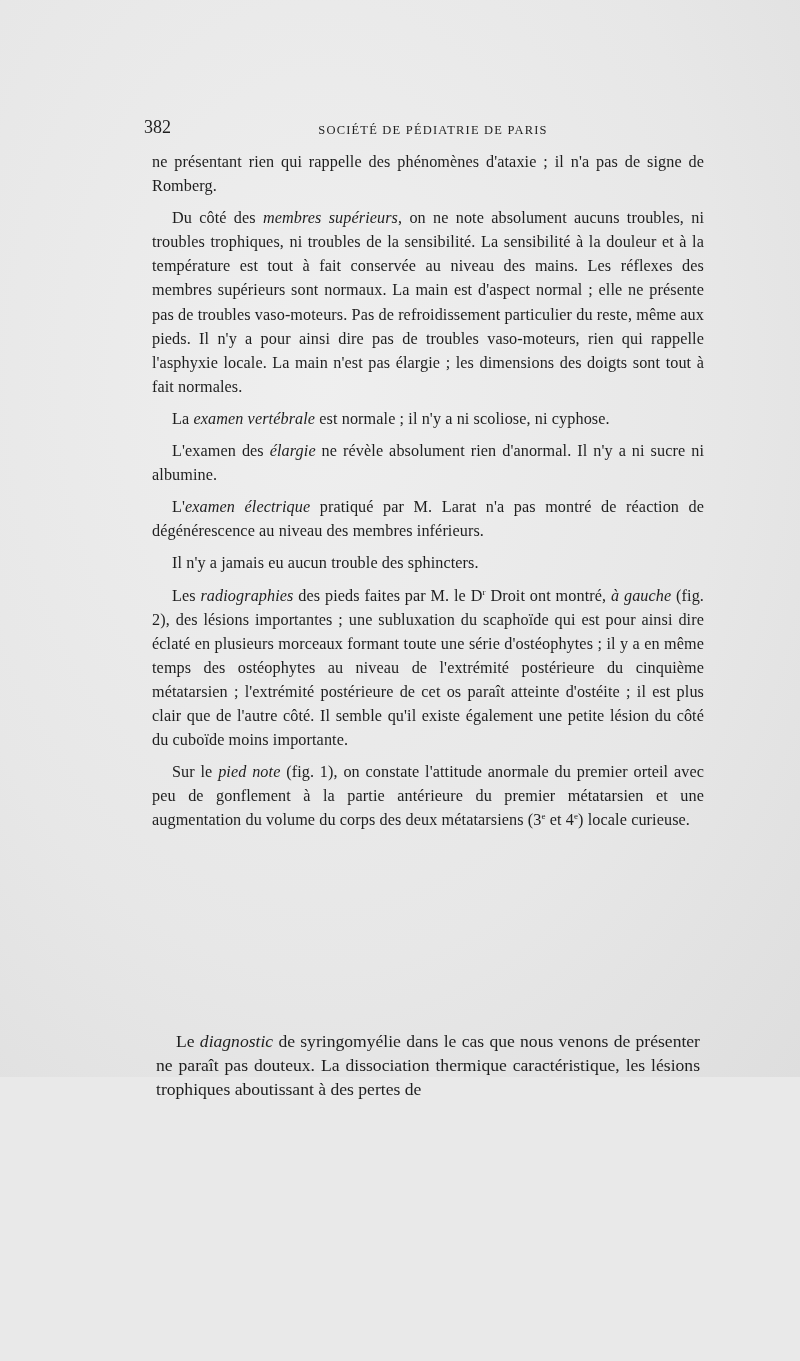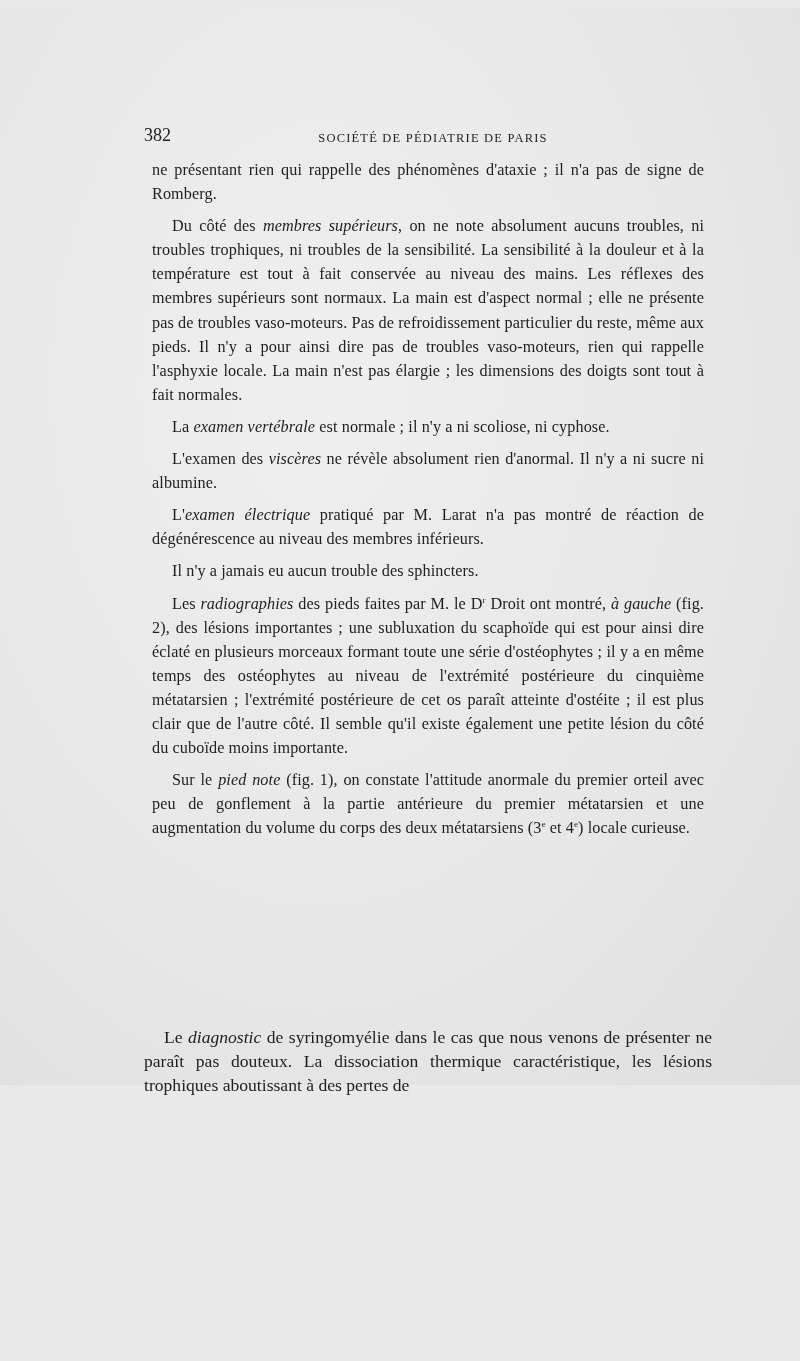--- a/index.html
+++ b/index.html
@@ -4,21 +4,21 @@
   <style>
     html, body { margin: 0; padding: 0; }
     body {
       width: 800px; height: 1361px;
       background: #e9e9e9;
       position: relative; overflow: hidden;
       font-family: "Liberation Serif", "DejaVu Serif", serif;
       color: #1e1e1e;
     }
     .page {
-      position: absolute; left: 0; top: 8px; width: 800px; height: 1077px;
+      position: absolute; left: 0; top: 0; width: 800px; height: 1077px;
       background: radial-gradient(ellipse at 40% 35%, #efefef 0%, #e7e7e7 60%, #dedede 100%);
     }
     .header {
       position: absolute; left: 144px; top: 117px; width: 568px; height: 24px;
     }
     .page-number {
       position: absolute; left: 0; top: 0;
       font-size: 18px; letter-spacing: 0px;
     }
     .running-head {
@@ -31,40 +31,40 @@
       text-align: justify; letter-spacing: 0.1px;
     }
     .body-text p { margin: 8px; }
     .body-text p.indent { text-indent: 20px; }
     .body-text em { font-style: italic; }
     .body-text sup { font-size: 9px; vertical-align: 6px; line-height: 0; }
     .final-section {
       position: absolute; left: 144px; top: 1017px; width: 568px;
       font-size: 17.6px; line-height: 24.2px; text-align: justify;
     }
-    .final-section p { margin: 0; text-indent: 20px; }
+    .final-section p { margin: 12px; text-indent: 20px; }
   </style>
 </head>
 <body>
 
 <div class="page">
 
   <div class="header">
     <span class="page-number">382</span>
     <div class="running-head">SOCIÉTÉ DE PÉDIATRIE DE PARIS</div>
   </div>
 
   <div class="body-text">
     <p><span>ne présentant rien qui rappelle des phénomènes d'ataxie ; il n'a pas de signe de Romberg.</span></p>
 
     <p class="indent"><span>Du côté des </span><em>membres supérieurs</em><span>, on ne note absolument aucuns troubles, ni troubles trophiques, ni troubles de la sensibilité. La sensibilité à la douleur et à la température est tout à fait conservée au niveau des mains. Les réflexes des membres supérieurs sont normaux. La main est d'aspect normal ; elle ne présente pas de troubles vaso-moteurs. Pas de refroidissement particulier du reste, même aux pieds. Il n'y a pour ainsi dire pas de troubles vaso-moteurs, rien qui rappelle l'asphyxie locale. La main n'est pas élargie ; les dimensions des doigts sont tout à fait normales.</span></p>
 
     <p class="indent"><span>La </span><em>examen vertébrale</em><span> est normale ; il n'y a ni scoliose, ni cyphose.</span></p>
 
-    <p class="indent"><span>L'examen des </span><em>viscères</em><span> ne révèle absolument rien d'anormal. Il n'y a ni sucre ni albumine.</span></p>
+    <p class="indent"><span>L'examen des </span><em>élargie</em><span> ne révèle absolument rien d'anormal. Il n'y a ni sucre ni albumine.</span></p>
 
     <p class="indent"><span>L'</span><em>examen électrique</em><span> pratiqué par M. Larat n'a pas montré de réaction de dégénérescence au niveau des membres inférieurs.</span></p>
 
     <p class="indent"><span>Il n'y a jamais eu aucun trouble des sphincters.</span></p>
 
     <p class="indent"><span>Les </span><em>radiographies</em><span> des pieds faites par M. le D</span><sup>r</sup><span> Droit ont montré, </span><em>à gauche</em><span> (fig. 2), des lésions importantes ; une subluxation du scaphoïde qui est pour ainsi dire éclaté en plusieurs morceaux formant toute une série d'ostéophytes ; il y a en même temps des ostéophytes au niveau de l'extrémité postérieure du cinquième métatarsien ; l'extrémité postérieure de cet os paraît atteinte d'ostéite ; il est plus clair que de l'autre côté. Il semble qu'il existe également une petite lésion du côté du cuboïde moins importante.</span></p>
 
 
     <p class="indent"><span>Sur le </span><em>pied note</em><span> (fig. 1), on constate l'attitude anormale du premier orteil avec peu de gonflement à la partie antérieure du premier métatarsien et une augmentation du volume du corps des deux métatarsiens (3</span><sup>e</sup><span> et 4</span><sup>e</sup><span>) locale curieuse.</span></p>
   </div>

